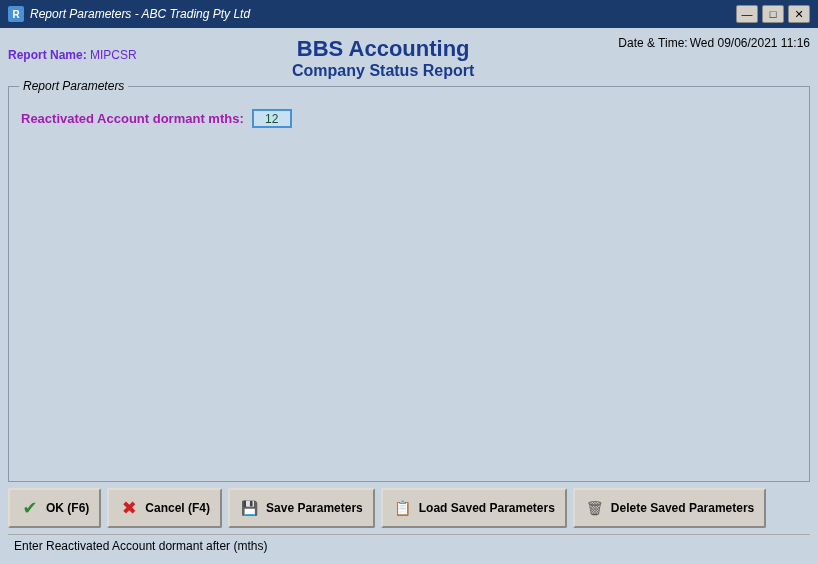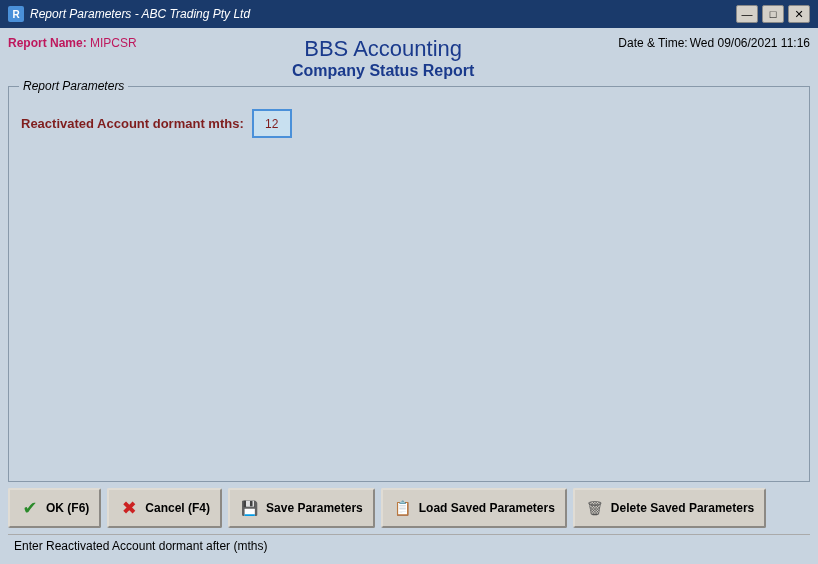--- a/index.html
+++ b/index.html
@@ -69,29 +69,30 @@
       margin-bottom: 6px;
     }
     .header-left {
       display: flex;
       flex-direction: column;
       gap: 2px;
       min-width: 140px;
     }
     .header-report-label {
       font-size: 12px;
-      color: #be185d;
+      color: #6d28d9;
+      margin-top: 12px;
     }
     .header-center {
       flex: 1;
       text-align: center;
     }
     .header-title-main {
       font-size: 22px;
-      font-weight: normal;
+      font-weight: bold;
       color: #1a3a8c;
     }
     .header-title-sub {
       font-size: 16px;
       font-weight: bold;
       color: #1a3a8c;
     }
     .header-right {
       display: flex;
       flex-direction: row;
@@ -131,30 +132,30 @@
     
     .param-row {
       display: flex;
       align-items: center;
       margin-top: 6px;
       gap: 8px;
     }
     .param-label {
       font-size: 13px;
       font-weight: bold;
-      color: #7f1d1d;
+      color: #a21caf;
     }
     .param-input {
       width: 40px;
-      height: 29px;
+      height: 19px;
       border: 2px solid #4a90d9;
       background: #c8e0f0;
       font-size: 12px;
       text-align: center;
-      color: #7f1d1d;
+      color: #14532d;
       outline: none;
       padding: 1px 2px;
     }
 
     
     .button-row {
       display: flex;
       align-items: center;
       gap: 6px;
       height: 52px;

